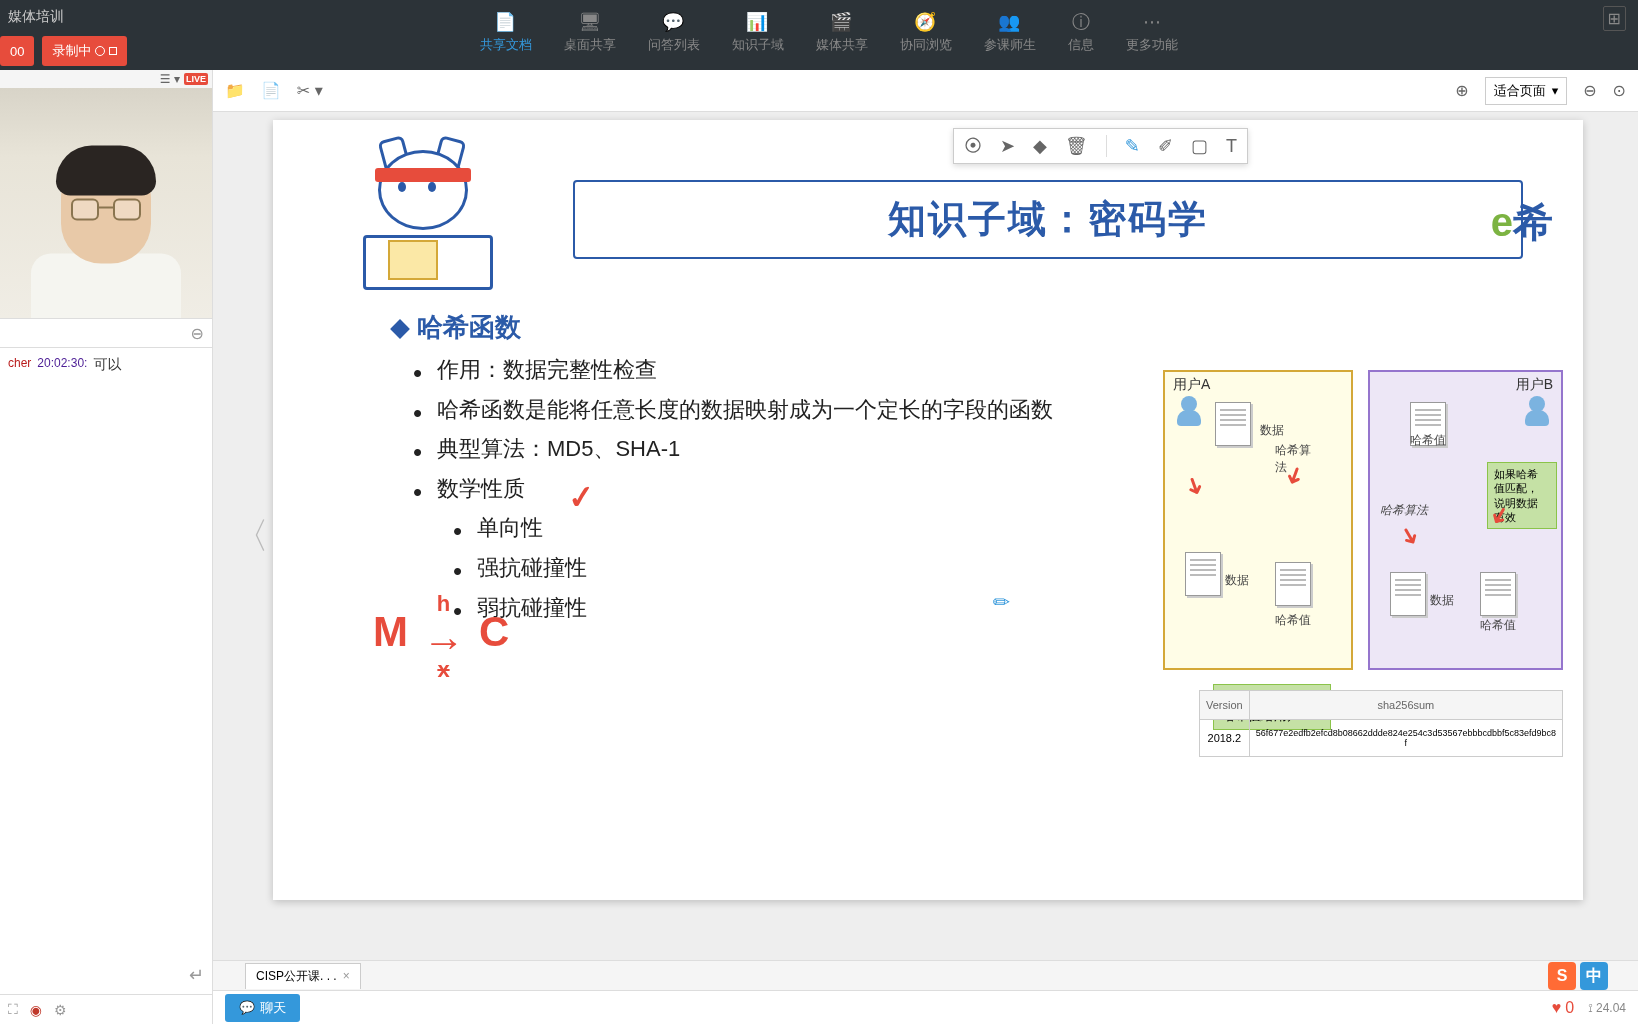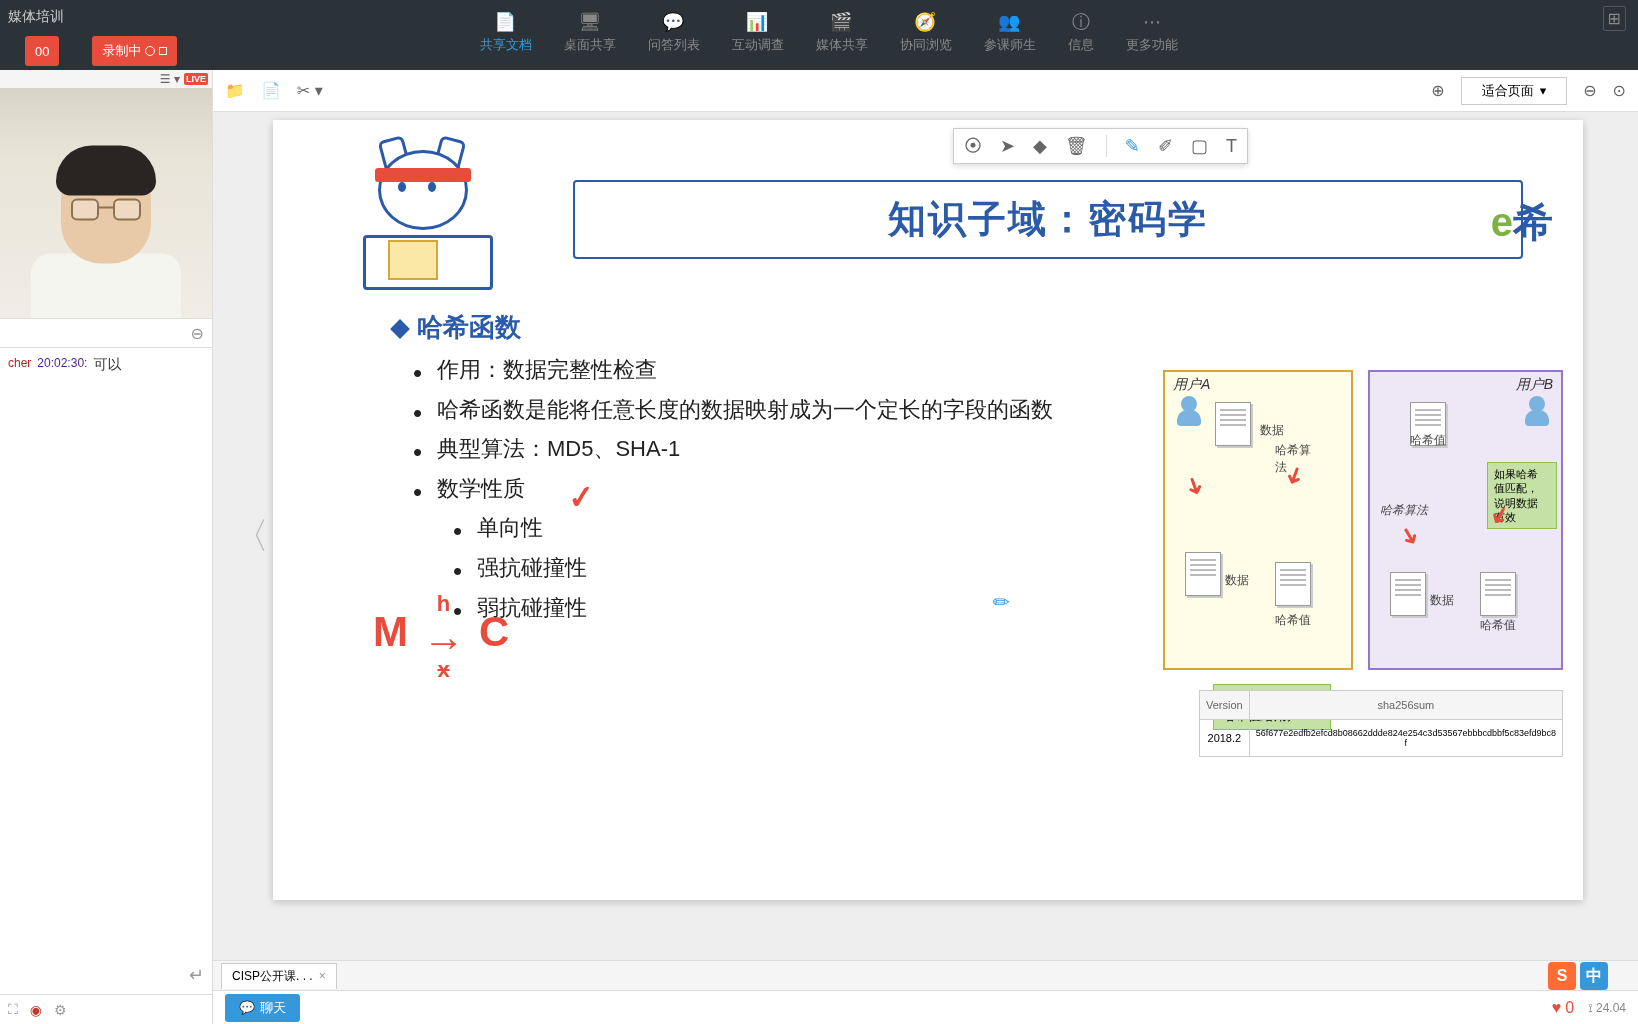--- a/index.html
+++ b/index.html
@@ -2,21 +2,21 @@
 <html><head>
 <meta charset="utf-8">
 <style>
 * { margin:0; padding:0; box-sizing:border-box; font-family:"Microsoft YaHei",Arial,sans-serif; }
 body { width:1638px; height:1024px; background:#2c3338; overflow:hidden; position:relative; }
 
 
 .topbar { height:70px; background:#2c3338; display:flex; align-items:center; color:#aaa; position:relative; }
 .title-area { padding-left:8px; font-size:14px; color:#ccc; position:absolute; top:8px; left:0; }
 .rec-controls { position:absolute; top:36px; left:0; display:flex; gap:8px; }
-.rec-btn { background:#e74c3c; color:#fff; border:none; padding:6px 10px; font-size:13px; border-radius:3px; display:flex; align-items:center; gap:4px;margin-left:25px; }
+.rec-btn { background:#e74c3c; color:#fff; border:none; padding:6px 10px; font-size:13px; border-radius:3px; display:flex; align-items:center; gap:4px; }
 .rec-btn span.circ { width:10px; height:10px; border:1px solid #fff; border-radius:50%; display:inline-block; }
 .rec-btn span.sq { width:8px; height:8px; border:1px solid #fff; display:inline-block; }
 
 .nav-tools { position:absolute; left:480px; top:10px; display:flex; gap:32px; }
 .nav-item { display:flex; flex-direction:column; align-items:center; gap:2px; color:#888; cursor:pointer; font-size:13px; }
 .nav-item.active { color:#3498db; }
 .nav-icon { width:24px; height:24px; display:flex; align-items:center; justify-content:center; font-size:18px; }
 
 .top-right-icon { position:absolute; right:12px; top:6px; color:#888; font-size:16px; border:1px solid #555; padding:2px 4px; border-radius:2px;}
 
@@ -49,21 +49,21 @@
 
 .left-tabs { height:30px; border-top:1px solid #ddd; display:flex; align-items:center; padding:0 8px; gap:12px; }
 .tab-icon { color:#999; font-size:14px; }
 .tab-icon.red { color:#c0392b; }
 
 
 .content { flex:1; position:relative; background:#eee; display:flex; flex-direction:column; }
 .doc-toolbar { height:42px; background:#fff; border-bottom:1px solid #ddd; display:flex; align-items:center; padding:0 12px; gap:16px; }
 .doc-toolbar .spacer { flex:1; }
 .tb-icon { color:#666; font-size:16px; cursor:pointer; }
-.zoom-select { border:1px solid #ccc; padding:4px 20px; font-size:13px; background:#fff; display:flex; align-items:center; gap:6px; }
+.zoom-select { border:1px solid #ccc; padding:4px 8px; font-size:13px; background:#fff; display:flex; align-items:center; gap:6px; }
 
 .slide-wrap { flex:1; background:#eee; position:relative; overflow:hidden; }
 .slide { position:absolute; left:60px; top:8px; width:1310px; height:780px; background:#fff; box-shadow:0 2px 8px rgba(0,0,0,0.2); }
 
 
 .anno-bar { position:absolute; left:740px; top:16px; background:#fff; border:1px solid #ccc; box-shadow:0 2px 6px rgba(0,0,0,0.15); display:flex; padding:6px 10px; gap:18px; align-items:center; z-index:10; }
 .anno-icon { color:#666; font-size:18px; cursor:pointer; }
 .anno-icon.active { color:#3498db; }
 .anno-sep { width:1px; height:22px; background:#ddd; }
 
@@ -95,21 +95,21 @@
 .sub { margin-left:40px; }
 
 .check { position:absolute; left:295px; top:358px; color:#e74c3c; font-size:32px; font-weight:bold; transform:rotate(-5deg); }
 .formula { position:absolute; left:100px; top:475px; color:#e74c3c; font-size:42px; font-family:cursive; font-weight:bold; }
 .formula .small { font-size:22px; display:block; text-align:center; line-height:0.8; }
 
 
 .diagram { position:absolute; right:20px; top:250px; width:400px; height:310px; }
 .box-a { position:absolute; left:0; top:0; width:190px; height:300px; border:2px solid #d4a838; background:#fffde7; }
 .box-b { position:absolute; right:0; top:0; width:195px; height:300px; border:2px solid #9575cd; background:#ede7f6; }
-.box-label { position:absolute; top:4px; font-size:14px; color:#333;font-style:italic; }
+.box-label { position:absolute; top:4px; font-size:14px; color:#333; }
 .box-a .box-label { left:8px; } .box-b .box-label { right:8px; }
 .doc-icon { width:36px; height:44px; background:#fff; border:1px solid #999; position:absolute; box-shadow:2px 2px 0 #ccc; }
 .doc-icon::after{content:"";position:absolute;top:6px;left:4px;right:4px;height:2px;background:#bbb;box-shadow:0 5px 0 #bbb,0 10px 0 #bbb,0 15px 0 #bbb;}
 .user-icon { width:24px; height:30px; position:absolute; }
 .user-icon::before{content:"";position:absolute;width:16px;height:16px;background:#7bb3e0;border-radius:50%;top:0;left:4px;}
 .user-icon::after{content:"";position:absolute;width:24px;height:16px;background:#7bb3e0;border-radius:10px 10px 4px 4px;bottom:0;}
 .dlabel { position:absolute; font-size:12px; color:#444; }
 .arrow-r { position:absolute; color:#e74c3c; font-size:24px; }
 .note-box { position:absolute; background:#c5e1a5; border:1px solid #8bc34a; padding:4px 6px; font-size:11px; line-height:1.3; }
 .send-box { position:absolute; left:50px; bottom:-50px; background:#c5e1a5; border:1px solid #8bc34a; padding:4px 8px; font-size:13px; line-height:1.4; }
@@ -117,21 +117,21 @@
 .hash-table { position:absolute; right:20px; top:570px; width:364px; border-collapse:collapse; font-size:11px; }
 .hash-table th,.hash-table td { border:1px solid #ccc; padding:8px 6px; text-align:center; }
 .hash-table th { background:#f5f5f5; font-weight:normal; color:#666; }
 .hash-table td.hash { font-size:9px; word-break:break-all; }
 
 .nav-arrow { position:absolute; top:50%; transform:translateY(-50%); font-size:36px; color:#bbb; cursor:pointer; z-index:5; }
 .nav-arrow.left { left:20px; }
 
 
 .doc-tabs { height:30px; background:#f5f5f5; border-top:1px solid #ddd; display:flex; align-items:center; padding:0 8px; }
-.doc-tab { background:#fff; border:1px solid #ccc; border-bottom:none; padding:4px 10px; font-size:12px; display:flex; gap:6px; align-items:center; }
+.doc-tab { background:#fff; border:1px solid #ccc; border-bottom:none; padding:4px 10px; font-size:12px; display:flex; gap:6px; align-items:center;margin-left:24px; }
 .doc-tab .x { color:#999; cursor:pointer; }
 
 
 .footer { height:34px; background:#fff; border-top:1px solid #ddd; display:flex; align-items:center; padding:0 12px; gap:14px; }
 .chat-btn { background:#3498db; color:#fff; padding:5px 14px; border-radius:3px; font-size:13px; display:flex; gap:5px; align-items:center; }
 .footer-spacer { flex:1; }
 .like { color:#e74c3c; font-size:16px; display:flex; gap:4px; align-items:center; }
 .stats { color:#888; font-size:12px; }
 
 .ime { position:absolute; right:30px; bottom:34px; display:flex; gap:4px; }
@@ -163,21 +163,21 @@
     <div class="nav-item">
         <div class="nav-icon">🖥</div>
         <span>桌面共享</span>
       </div>
     <div class="nav-item">
         <div class="nav-icon">💬</div>
         <span>问答列表</span>
       </div>
     <div class="nav-item">
         <div class="nav-icon">📊</div>
-        <span>互动调查</span>
+        <span>知识子域</span>
       </div>
     <div class="nav-item">
         <div class="nav-icon">🎬</div>
         <span>媒体共享</span>
       </div>
     <div class="nav-item">
         <div class="nav-icon">🧭</div>
         <span>协同浏览</span>
       </div>
     <div class="nav-item">

